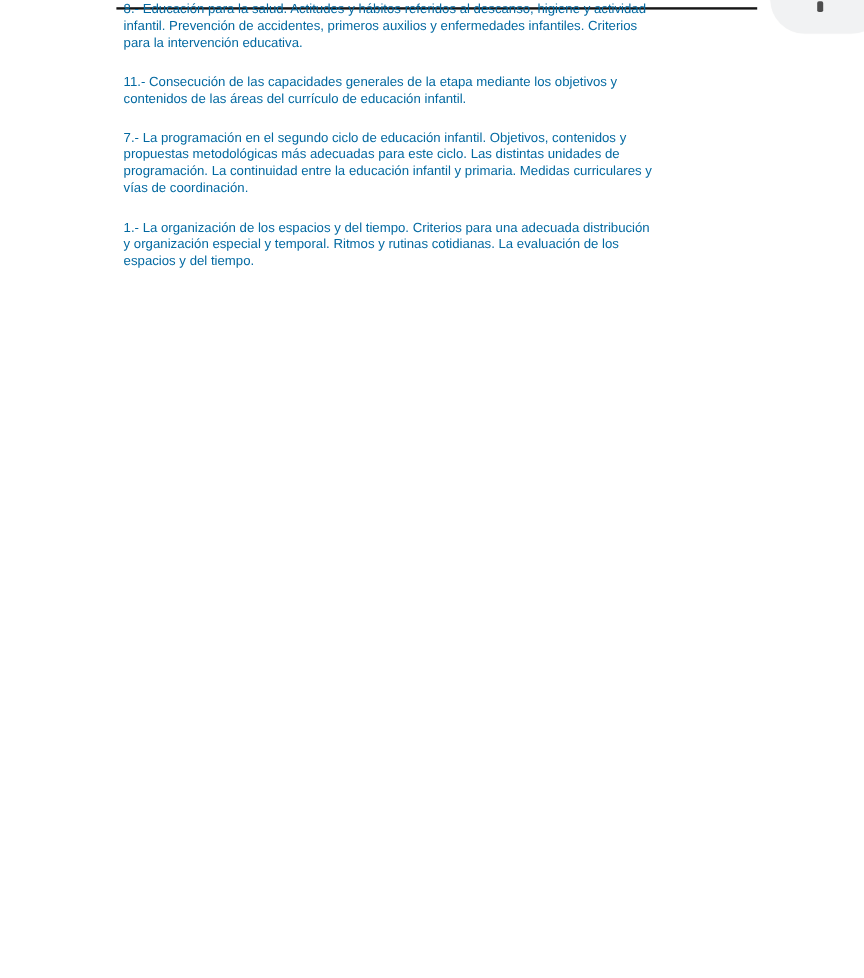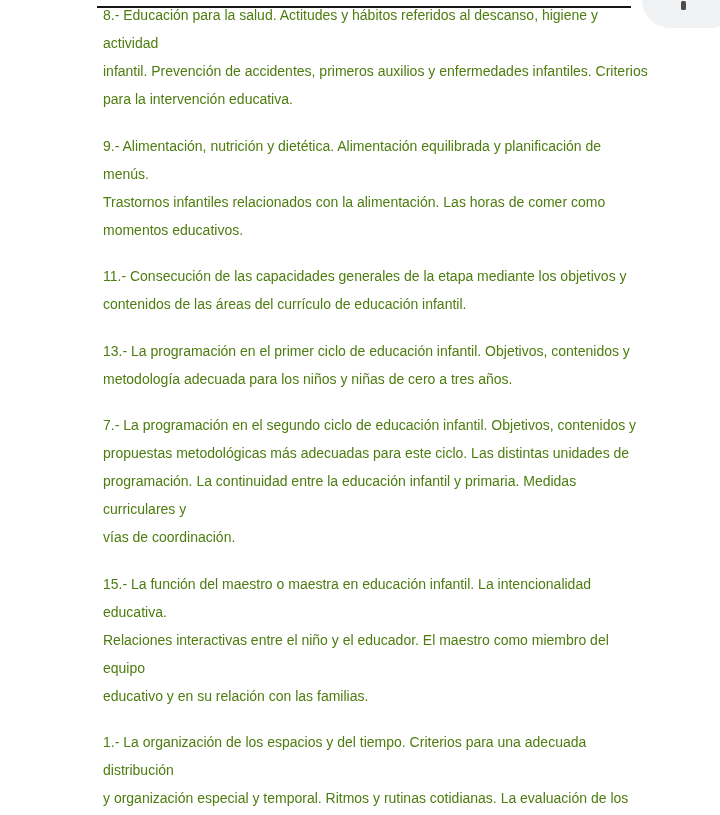--- a/index.html
+++ b/index.html
@@ -45,54 +45,46 @@
     background: #4d4d4d;
   }
   .content {
     position: absolute;
     left: 103px;
     top: 1px;
     width: 545px;
   }
   .para {
     margin: 0 0 18.5px 0;
-    font-size: 14px;
-    line-height: 28px;
-    color: #4d7c0f;
+    font-size: 11px;
+    line-height: 14px;
+    color: #0369a1;
     white-space: pre-line;
     letter-spacing: 0;
   }
 </style>
 </head>
 <body>
 
 <div class="page">
 
   <div class="top-rule"></div>
 
   <div class="fab">
     <div class="fab-glyph"></div>
   </div>
 
   <div class="content">
     <p class="para">8.- Educación para la salud. Actitudes y hábitos referidos al descanso, higiene y actividad
 infantil. Prevención de accidentes, primeros auxilios y enfermedades infantiles. Criterios
 para la intervención educativa.</p>
-    <p class="para">9.- Alimentación, nutrición y dietética. Alimentación equilibrada y planificación de menús.
-Trastornos infantiles relacionados con la alimentación. Las horas de comer como
-momentos educativos.</p>
     <p class="para">11.- Consecución de las capacidades generales de la etapa mediante los objetivos y
 contenidos de las áreas del currículo de educación infantil.</p>
-    <p class="para">13.- La programación en el primer ciclo de educación infantil. Objetivos, contenidos y
-metodología adecuada para los niños y niñas de cero a tres años.</p>
     <p class="para">7.- La programación en el segundo ciclo de educación infantil. Objetivos, contenidos y
 propuestas metodológicas más adecuadas para este ciclo. Las distintas unidades de
 programación. La continuidad entre la educación infantil y primaria. Medidas curriculares y
 vías de coordinación.</p>
-    <p class="para">15.- La función del maestro o maestra en educación infantil. La intencionalidad educativa.
-Relaciones interactivas entre el niño y el educador. El maestro como miembro del equipo
-educativo y en su relación con las familias.</p>
     <p class="para">1.- La organización de los espacios y del tiempo. Criterios para una adecuada distribución
 y organización especial y temporal. Ritmos y rutinas cotidianas. La evaluación de los
 espacios y del tiempo.</p>
   </div>
 
 </div>
 
 </body></html>

